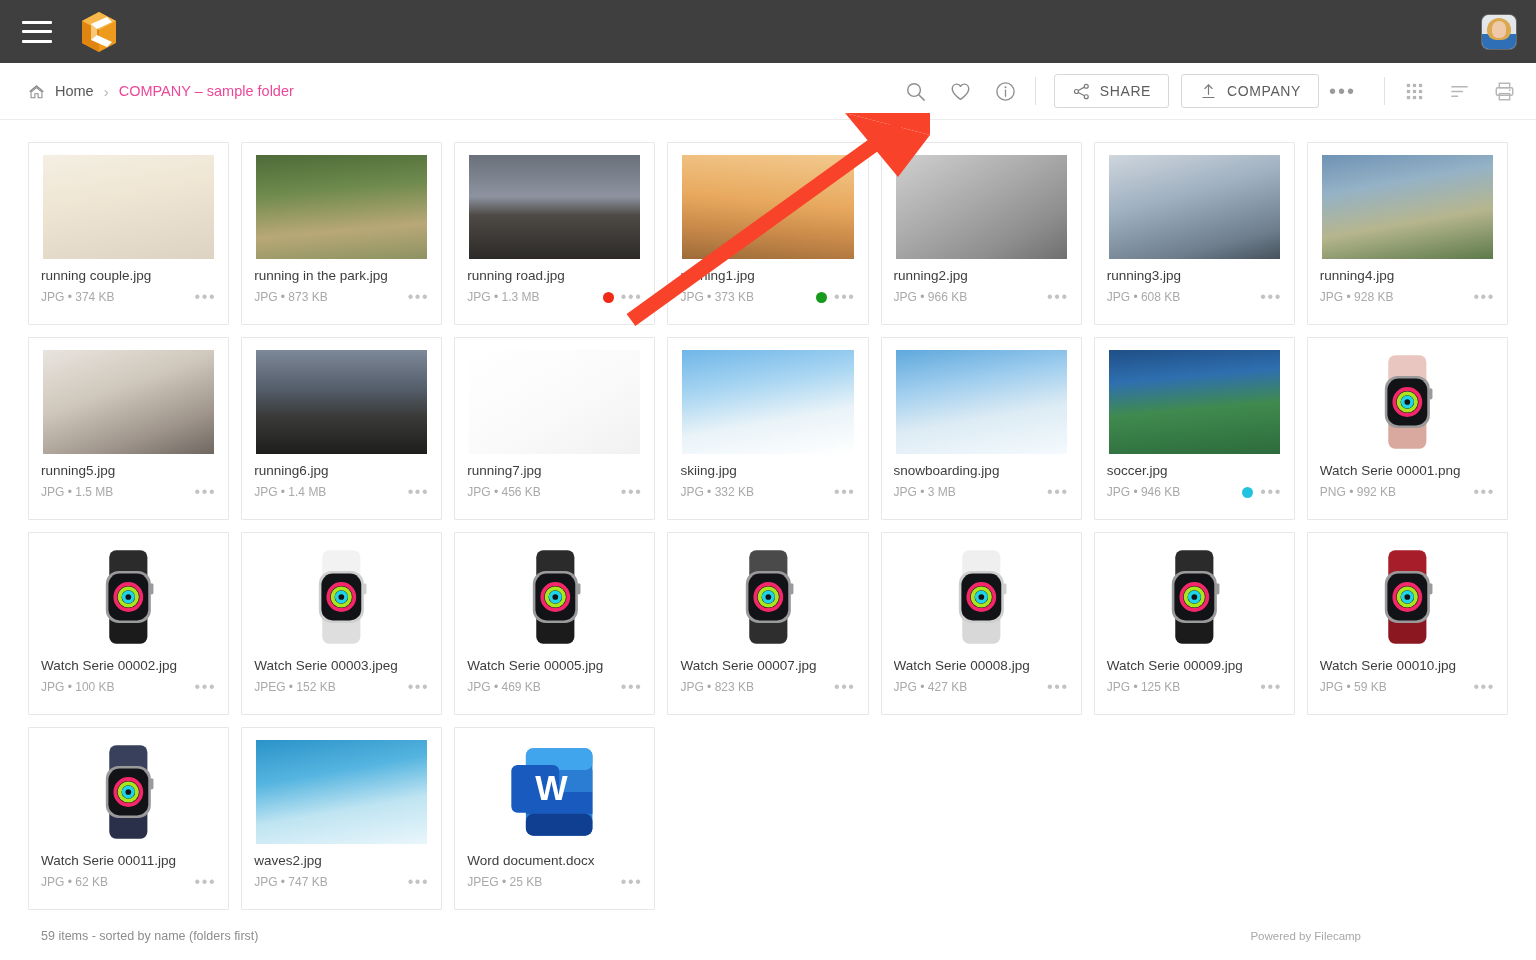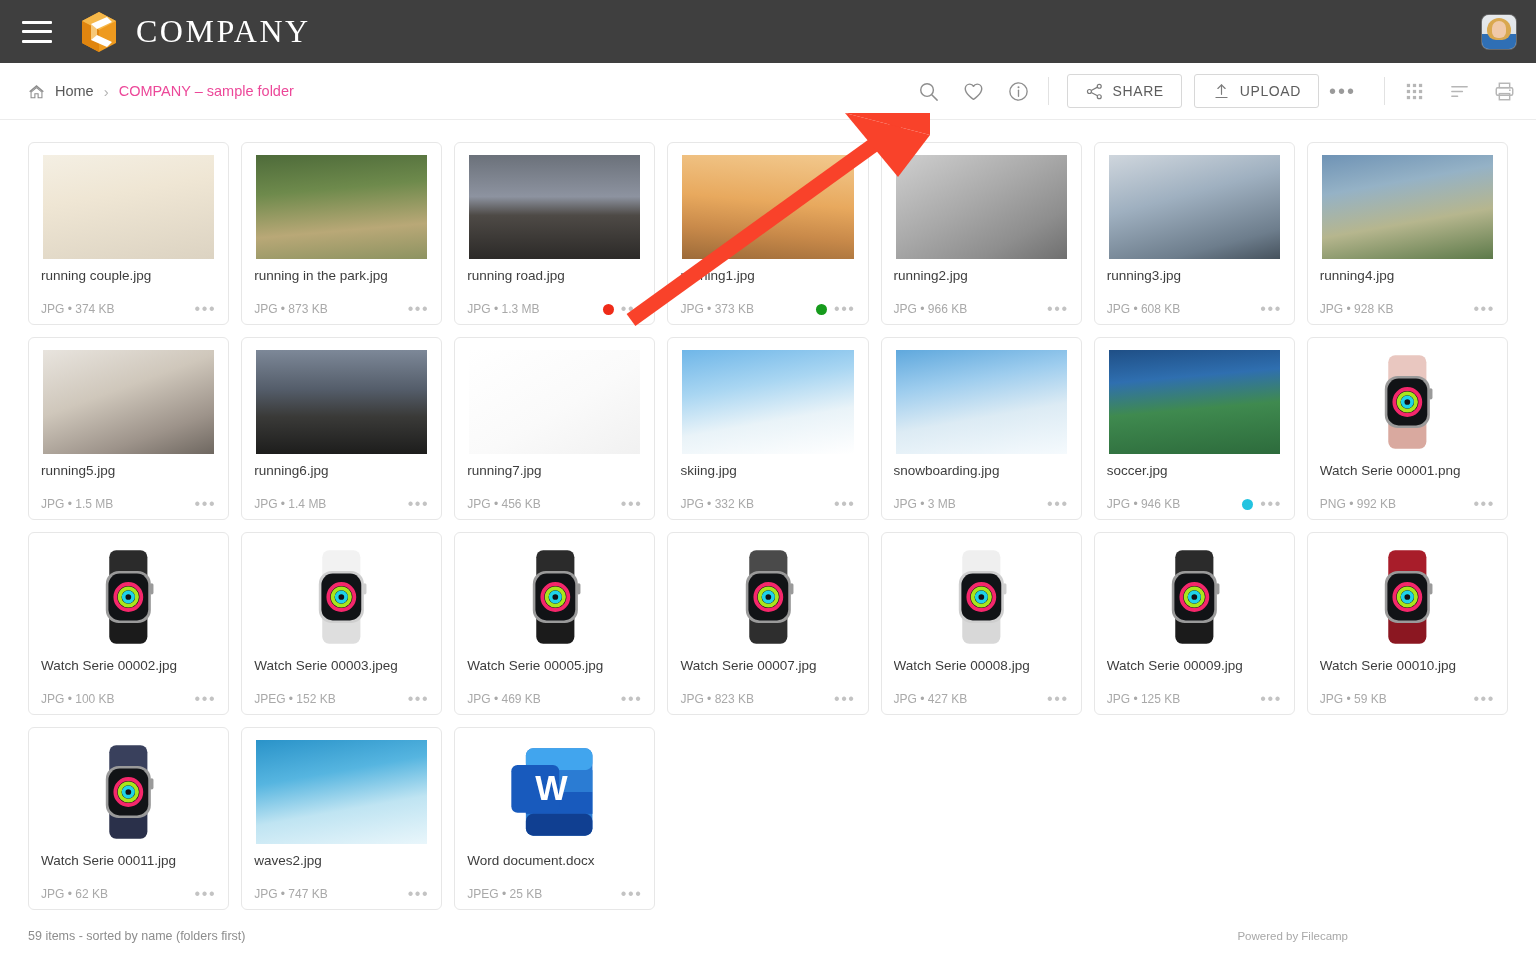--- a/index.html
+++ b/index.html
@@ -90,21 +90,21 @@
   
   .grid-wrap { padding: 22px 28px 0 28px; }
   .grid {
     display: grid;
     grid-template-columns: repeat(7, 1fr);
     gap: 12px;
   }
   .card {
     background: #ffffff;
     border: 1px solid #e7e7e7;
-    border-radius: 6px;
+    border-radius: 1px;
     height: 183px;
     display: flex; flex-direction: column;
     cursor: pointer;
     overflow: hidden;
   }
   .thumb {
     height: 122px;
     display: flex; align-items: center; justify-content: center;
     padding: 12px 14px 6px 14px;
     overflow: hidden;
@@ -117,29 +117,29 @@
   .ph { width: 100%; height: 100%; background-size: cover; background-position: center; }
   .ph.contain { background-size: contain; background-repeat: no-repeat; }
 
   .card-body { padding: 2px 12px 0 12px; }
   .fname {
     font-size: 13.5px; color: #3d3d3d; white-space: nowrap;
     overflow: hidden; text-overflow: ellipsis; line-height: 18px;
   }
   .fmeta {
     display: flex; align-items: center;
-    font-size: 12px; color: #a9a9a9; margin-top: 16px; line-height: 16px; justify-content: flex-end;
+    font-size: 12px; color: #a9a9a9; margin-top: 4px; line-height: 16px; justify-content: flex-end;
   }
   .fmeta .sp { flex: 1 1 auto; }
   .status-dot { width: 11px; height: 11px; border-radius: 50%; margin-right: 7px; flex: 0 0 auto; }
   .row-dots { color: #c3c3c3; font-size: 16px; letter-spacing: 1.6px; line-height: 8px; cursor: pointer; }
 
   
   .footer {
-    position: absolute; left: 0; bottom: 0; width: 1376px; height: 48px;
+    position: absolute; left: 13px; bottom: 0; width: 1376px; height: 48px;
     display: flex; align-items: center; padding: 0 28px;
     font-size: 12.5px; color: #8d8d8d; background: #ffffff;
   }
   .footer .sp { flex: 1 1 auto; }
   .powered { color: #a8a8a8; font-size: 11.5px; }
 
   
   .arrow-layer { position: absolute; left: 0; top: 0; width: 1536px; height: 960px;
                  pointer-events: none; z-index: 35; }
 
@@ -184,21 +184,20 @@
   </div>
 
   <svg class="logo-mark" viewBox="0 0 42 44">
     <polygon points="21,2 38,11 38,33 21,42 4,33 4,11" fill="#ee9a1f"></polygon>
     <polygon points="21,2 38,11 21,20 4,11" fill="#f6b84a"></polygon>
     <polygon points="4,11 21,20 21,42 4,33" fill="#e0850f"></polygon>
     <polygon points="13,14 29,7 34,12 19,19 19,25 34,32 29,37 13,30" fill="#ffffff"></polygon>
     <polygon points="13,14 19,19 19,25 13,30" fill="#f7c878"></polygon>
   </svg>
 
-  <div class="brand-name">COMPANY</div>
 
   <div class="topbar-spacer"></div>
 
   <div class="avatar">
     <div class="face-bg"></div>
     <div class="hair"></div>
     <div class="skin"></div>
   </div>
 </div>
 
@@ -257,21 +256,21 @@
     </svg>
     <span>SHARE</span>
   </div>
 
   <div class="pill">
     <svg viewBox="0 0 24 24">
       <line x1="12" y1="3.6" x2="12" y2="15.6" stroke="currentColor" stroke-width="1.5" stroke-linecap="round"></line>
       <path d="M7.4 8.2 L12 3.6 L16.6 8.2" fill="none" stroke="currentColor" stroke-width="1.5" stroke-linecap="round" stroke-linejoin="round"></path>
       <line x1="5" y1="19.6" x2="19" y2="19.6" stroke="currentColor" stroke-width="1.5" stroke-linecap="round"></line>
     </svg>
-    <span>UPLOAD</span>
+    <span>COMPANY</span>
   </div>
 
   <div class="dots-btn">•••</div>
 
   <div class="vdiv"></div>
 
   <div class="tool-icons">
     <svg class="ticon" viewBox="0 0 24 24">
       <g fill="#b6b6b6">
         <rect x="4" y="4" width="3.4" height="3.4"></rect>

